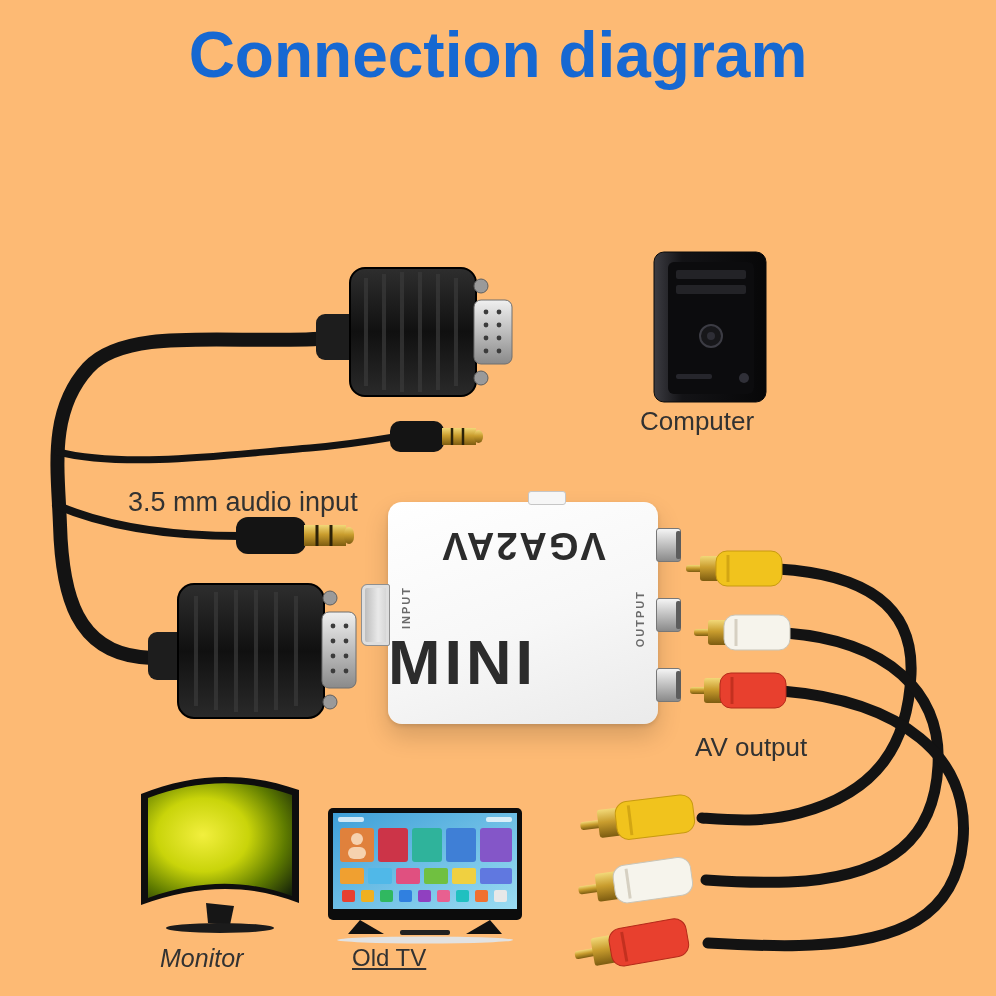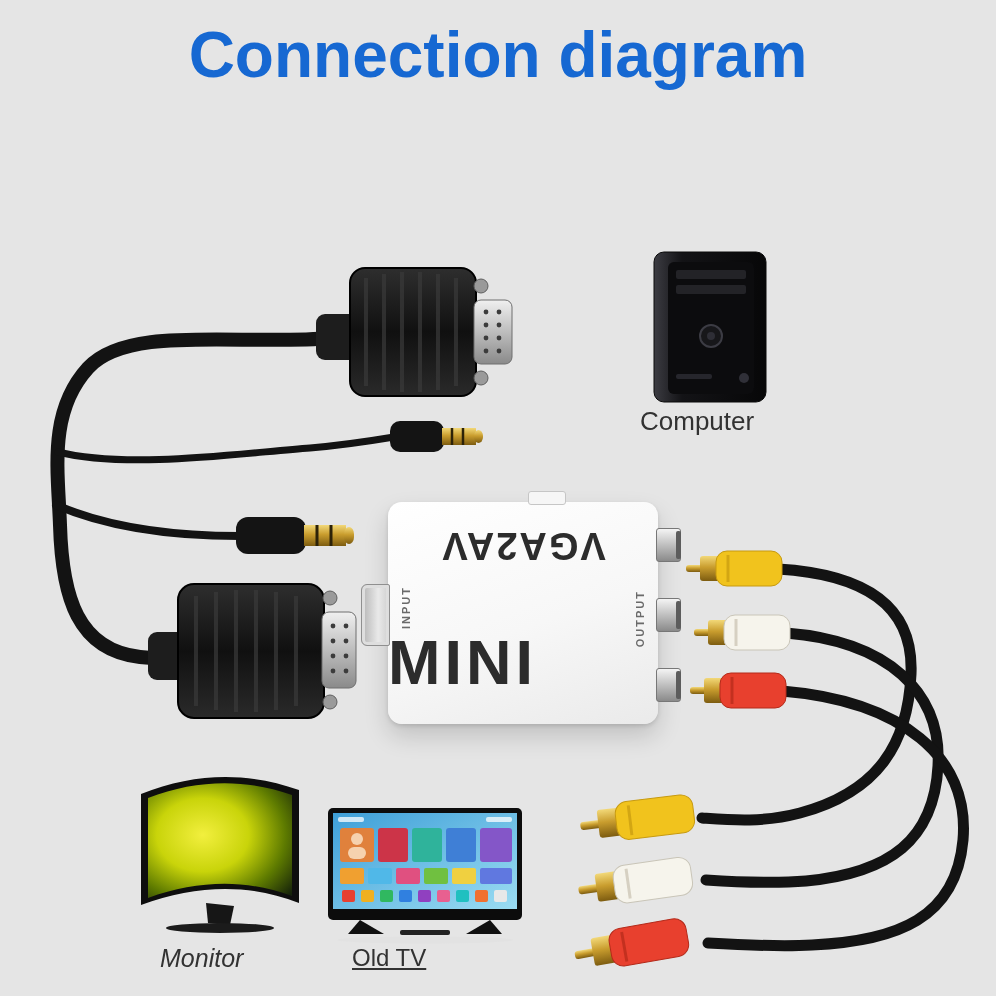--- a/index.html
+++ b/index.html
@@ -1,18 +1,18 @@
 <!DOCTYPE html>
 <html style="--title-blue: #1668d2; --text-dark: #323232; --cable-black: #131313; --rca-yellow: #f1c31d; --rca-white: #f6f4ec; --rca-red: #e8402e; --gold: #caa030; --converter-white: #fdfdfd;"><head>
 <meta charset="utf-8">
 <style>
   * { margin:0; padding:0; box-sizing:border-box; }
   html,body { background:#fff; }
   .stage {
-    position:relative; width:996px; height:996px; background:#e5e5e5;
+    position:relative; width:996px; height:996px; background:#fdba74;
     overflow:hidden; font-family:"Liberation Sans", sans-serif;
   }
   .art { position:absolute; left:0; top:0; }
 
   .title {
     position:absolute; top:18px; left:0; width:100%; text-align:center;
     font-size:64px; font-weight:800; color:var(--title-blue,#1668d2);
     letter-spacing:0px;
   }
   .subtitle {
@@ -292,15 +292,17 @@
     <div class="brand">MINI</div>
     <div class="port-label input">INPUT</div>
     <div class="port-label output">OUTPUT</div>
     <div class="vga-port"></div>
     <div class="rca-jack jack1"></div>
     <div class="rca-jack jack2"></div>
     <div class="rca-jack jack3"></div>
   </div>
 
   <div class="label" style="left:640px;top:406px;width:140px;">Computer</div>
+  <div class="label audio" style="left:128px;top:487px;">3.5 mm audio input</div>
+  <div class="label" style="left:695px;top:732px;width:140px;">AV output</div>
   <div class="label" style="left:160px;top:944px;width:124px;font-size:25px;font-style:italic;">Monitor</div>
   <div class="label" style="left:352px;top:944px;width:124px;font-size:24px;text-decoration:underline;">Old TV</div>
 </div>
 
 </body></html>

